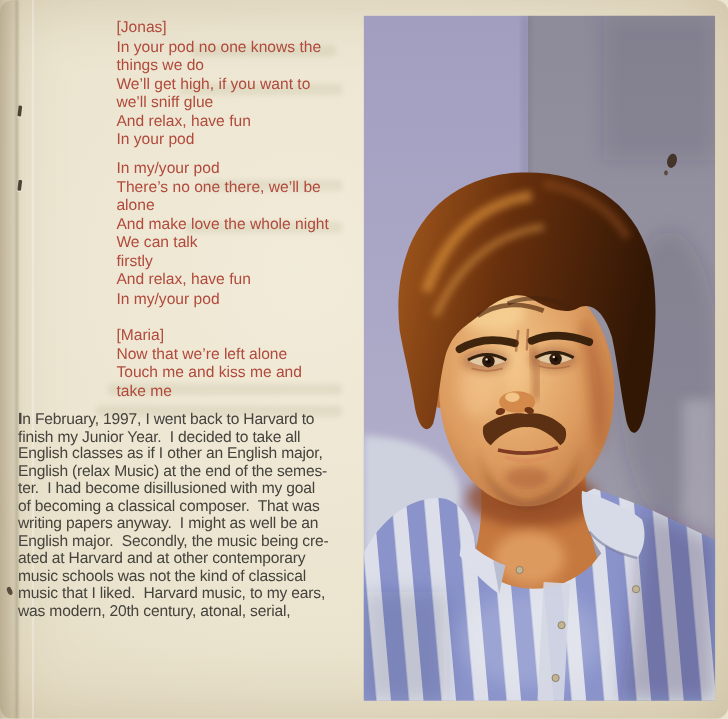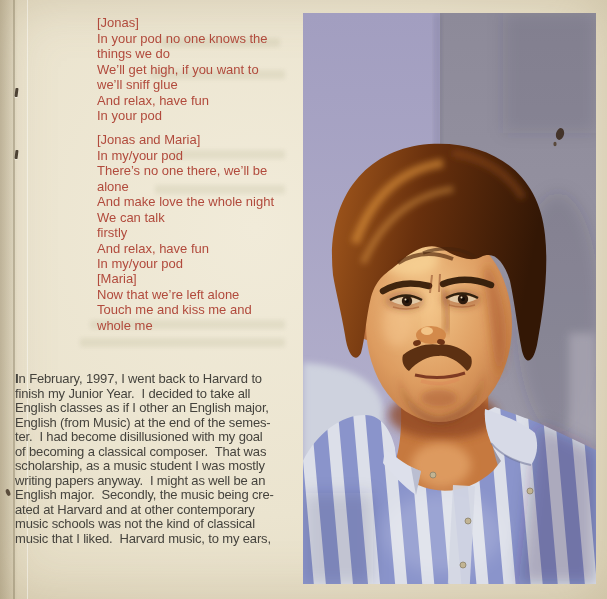--- a/index.html
+++ b/index.html
@@ -5,39 +5,40 @@
   html,body{margin:0;padding:0;}
   body{
     width:607px;height:599px;position:relative;overflow:hidden;
     font-family:"Liberation Sans", sans-serif;
     background:#ebe4cf;
   }
   .page{
     position:absolute;inset:0;
     background:radial-gradient(ellipse at 42% 38%, #f1ebd9 0%, #ebe4cf 55%, #e0d7bd 100%);
     box-shadow:inset 0 0 55px rgba(150,130,90,.28);
+    border-radius:11px;
   }
   
   .edge-shade{position:absolute;left:0;top:0;bottom:0;width:18px;
     background:linear-gradient(90deg, rgba(135,120,88,.38), rgba(135,120,88,0));}
   .crease{position:absolute;left:13px;top:0;bottom:0;width:2px;
     background:rgba(120,108,80,.35);filter:blur(.7px);}
   .crease2{position:absolute;left:27px;top:0;bottom:0;width:1px;
     background:rgba(255,255,255,.45);filter:blur(.5px);}
   .staple{position:absolute;width:3px;height:9px;background:#4d4234;border-radius:1px;
     transform:rotate(7deg);box-shadow:0 1px 1px rgba(255,255,255,.5);}
   .smudge{position:absolute;width:4px;height:7px;background:#5a4c3c;border-radius:60% 40% 50% 50%;
     transform:rotate(-24deg);}
   
   .bleed{position:absolute;background:rgba(146,148,106,.14);filter:blur(2px);border-radius:3px;}
   
   .stanza{position:absolute;left:97px;color:#b14a3c;font-size:13px;line-height:15.5px;}
   .lline{white-space:pre;}
   
-  .body-text{position:absolute;left:15px;top:372px;color:#45433d;font-size:13px;
+  .body-text{position:absolute;left:15px;top:342px;color:#45433d;font-size:13px;
     line-height:14.5px;letter-spacing:-0.15px;}
   .bline{white-space:pre;}
   .lead{font-weight:bold;font-size:13.5px;}
   
   .photo{position:absolute;left:303px;top:13px;width:293px;height:571px;}
   .photo svg{display:block;width:100%;height:100%;}
 </style>
 </head>
 <body>
 
@@ -61,51 +62,50 @@
     <div class="lline">[Jonas]</div>
     <div class="lline">In your pod no one knows the</div>
     <div class="lline">things we do</div>
     <div class="lline">We’ll get high, if you want to</div>
     <div class="lline">we’ll sniff glue</div>
     <div class="lline">And relax, have fun</div>
     <div class="lline">In your pod</div>
   </div>
 
   <div class="stanza" style="top:132px;">
-    <div class="lline">[Jonas and Maria]</div>
     <div class="lline">In my/your pod</div>
     <div class="lline">There’s no one there, we’ll be</div>
     <div class="lline">alone</div>
     <div class="lline">And make love the whole night</div>
     <div class="lline">We can talk</div>
     <div class="lline">firstly</div>
     <div class="lline">And relax, have fun</div>
     <div class="lline">In my/your pod</div>
   </div>
 
   <div class="stanza" style="top:271px;">
     <div class="lline">[Maria]</div>
     <div class="lline">Now that we’re left alone</div>
     <div class="lline">Touch me and kiss me and</div>
-    <div class="lline">whole me</div>
+    <div class="lline">take me</div>
   </div>
 
   <div class="body-text">
     <div class="bline"><span class="lead">I</span><span>n February, 1997, I went back to Harvard to</span></div>
     <div class="bline">finish my Junior Year.  I decided to take all</div>
     <div class="bline">English classes as if I other an English major,</div>
-    <div class="bline">English (from Music) at the end of the semes-</div>
+    <div class="bline">English (relax Music) at the end of the semes-</div>
     <div class="bline">ter.  I had become disillusioned with my goal</div>
     <div class="bline">of becoming a classical composer.  That was</div>
-    <div class="bline">scholarship, as a music student I was mostly</div>
     <div class="bline">writing papers anyway.  I might as well be an</div>
     <div class="bline">English major.  Secondly, the music being cre-</div>
     <div class="bline">ated at Harvard and at other contemporary</div>
     <div class="bline">music schools was not the kind of classical</div>
     <div class="bline">music that I liked.  Harvard music, to my ears,</div>
+    <div class="bline">was modern, 20th century, atonal, serial,</div>
   </div>
 
   <div class="photo" role="img" aria-label="Young man with auburn hair and a mustache, wearing a blue-and-white vertically striped button-down shirt, photographed against a two-tone wall corner">
     <svg viewBox="0 0 293 571" preserveAspectRatio="none">
       <defs>
         <linearGradient id="gwallL" x1="0" y1="0" x2="0" y2="1">
           <stop offset="0" stop-color="#a29ec0"></stop>
             <stop offset="1" stop-color="#b7b4cf"></stop>
         </linearGradient>
         <linearGradient id="gwallR" x1="0" y1="0" x2="0" y2="1">

